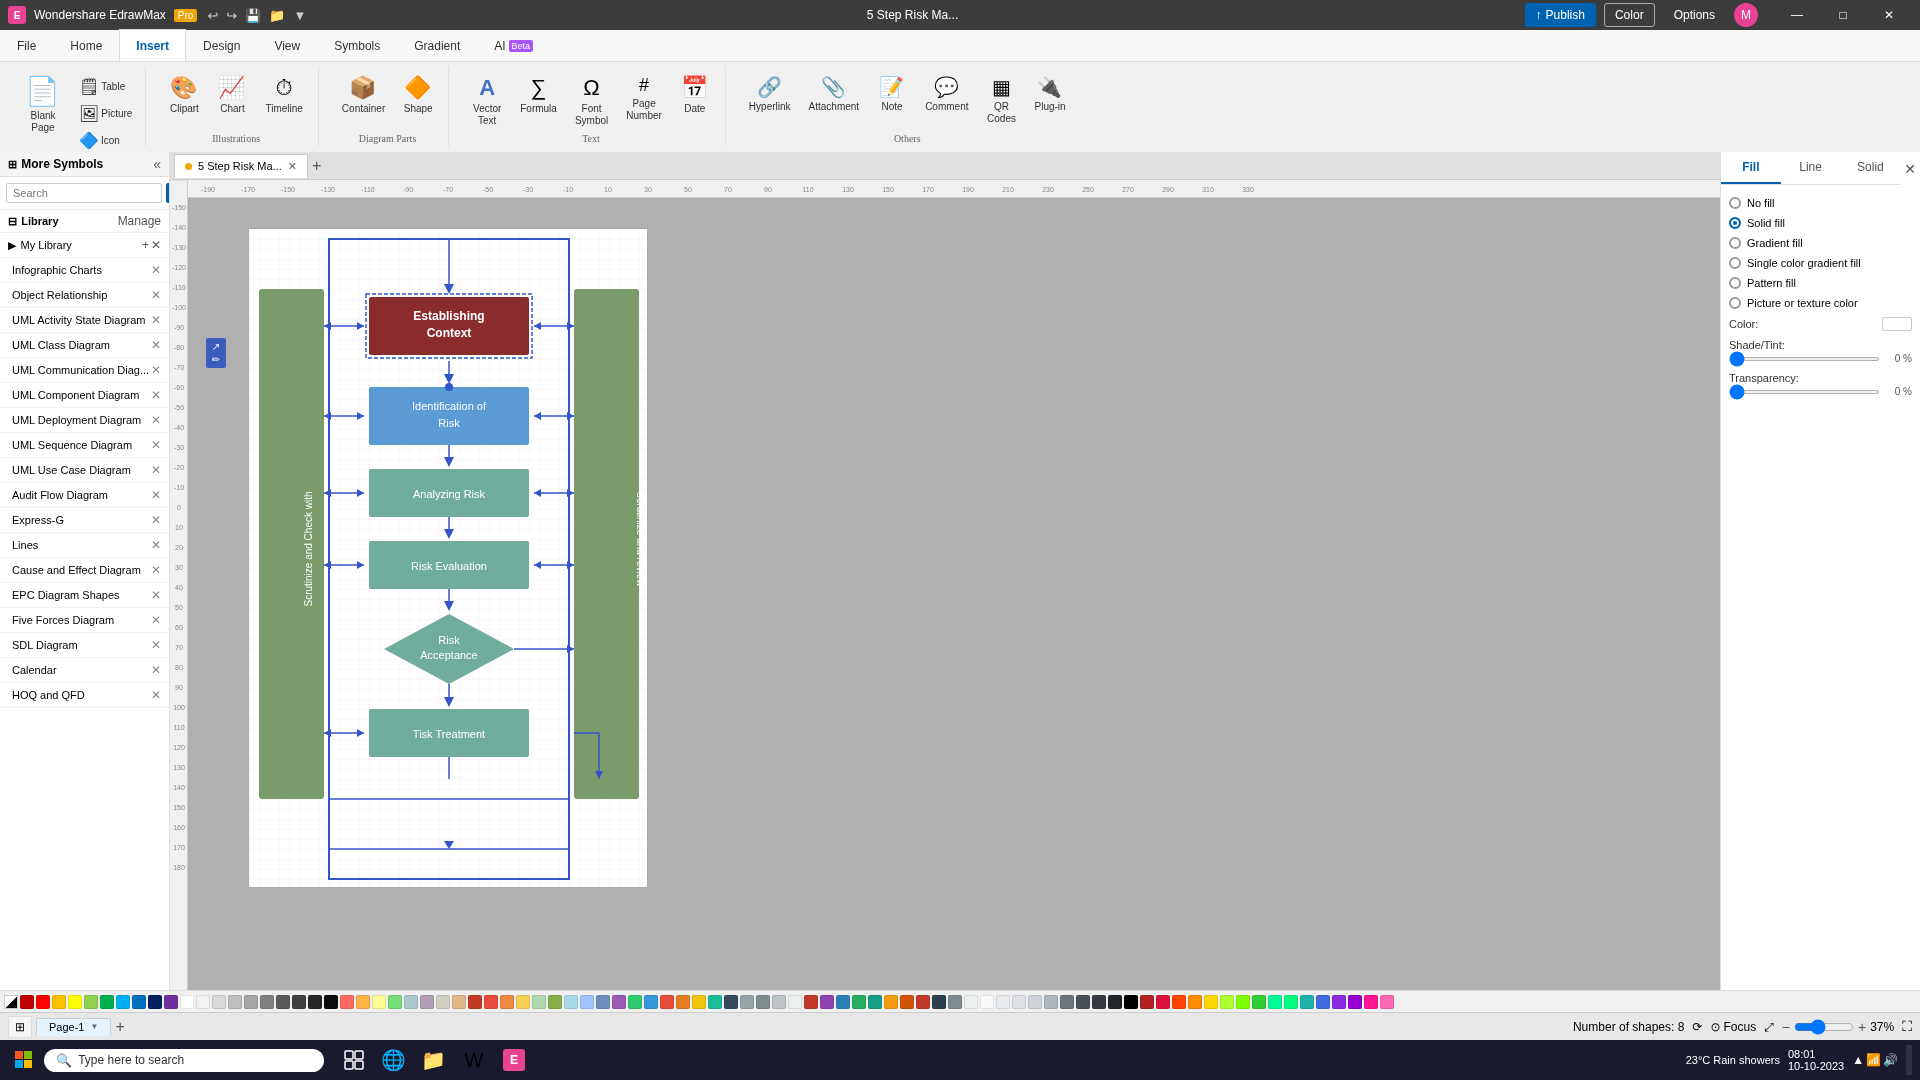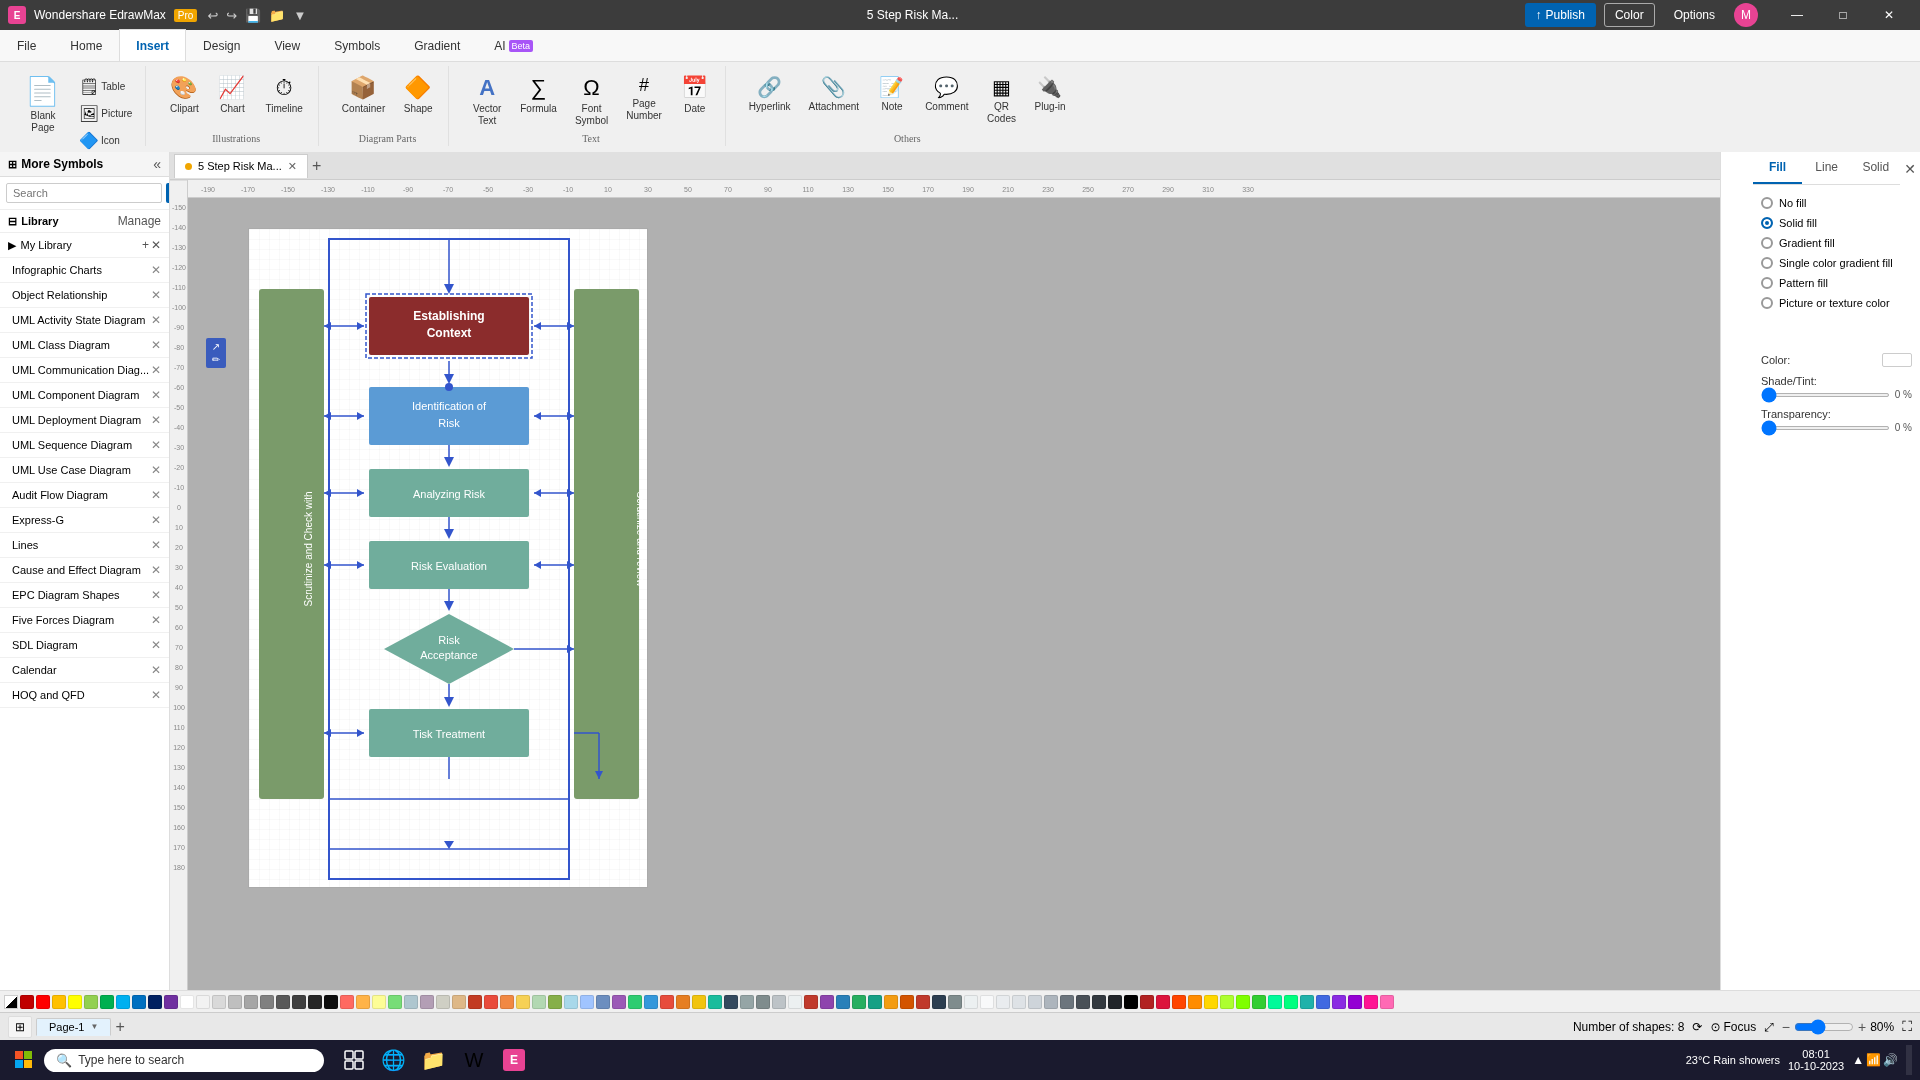--- a/index.html
+++ b/index.html
@@ -198,21 +198,20 @@
     .canvas-tab .tab-dot { width: 7px; height: 7px; border-radius: 50%; background: #f0a500; }
     .tab-plus { background: none; border: none; cursor: pointer; font-size: 16px; color: #555; padding: 0 4px; }
 
     
     #right-panel {
       width: 200px;
       background: #fff;
       border-left: 1px solid #ddd;
       display: flex;
       flex-direction: column;
-      padding-left: 32px;
     }
     .right-panel-tabs {
       display: flex;
       border-bottom: 1px solid #ddd;
     }
     .right-tab {
       flex: 1;
       padding: 8px 4px;
       font-size: 12px;
       text-align: center;
@@ -237,21 +236,20 @@
       flex-shrink: 0;
     }
     .radio-circle.checked { border-color: #0063b1; background: #0063b1; box-shadow: inset 0 0 0 2px #fff; }
     .fill-label-row {
       display: flex;
       align-items: center;
       justify-content: space-between;
       padding: 4px 0 2px 0;
       font-size: 11px;
       color: #333;
-      margin-top: 36px;
     }
     .fill-color-swatch { width: 30px; height: 14px; background: #fff; border: 1px solid #ccc; border-radius: 2px; }
     .slider-row {
       display: flex;
       align-items: center;
       gap: 4px;
       padding: 2px 0;
     }
     .slider-row input[type=range] { flex: 1; height: 4px; }
     .slider-val { font-size: 10px; color: #555; width: 28px; text-align: right; }
@@ -998,21 +996,21 @@
       <span>Focus</span>
     </div>
     <div style="display:flex;align-items:center;gap:2px;">
       <span>⤢</span>
     </div>
     <div class="zoom-controls">
       <button class="zoom-btn">−</button>
       <input type="range" min="10" max="200" value="80" style="width: 60px;">
       <button class="zoom-btn">+</button>
       <div style="display:flex;align-items:center;gap:2px;cursor:pointer;">
-        <span>80%</span>
+        <span>37%</span>
       </div>
     </div>
     <button style="background:none;border:none;cursor:pointer;font-size:14px;">⛶</button>
   </div>
 </div>
 
 <div id="taskbar">
   <div class="taskbar-start">
     <svg width="18" height="18" viewBox="0 0 18 18">
       <rect x="0" y="0" width="8" height="8" fill="#f35325"></rect>
@@ -1045,21 +1043,21 @@
     <div class="taskbar-app">
       <span style="font-size:20px;">W</span>
     </div>
     <div class="taskbar-app">
       <div style="width:22px;height:22px;background:#e84393;border-radius:3px;display:flex;align-items:center;justify-content:center;color:#fff;font-size:12px;font-weight:bold;">E</div>
     </div>
   </div>
 
   <div class="taskbar-right">
     <span>23°C Rain showers</span>
-    <div style="display:flex;flex-direction:column;align-items:center;font-size:11px;color:#fff;cursor:pointer;">
+    <div style="display:flex;flex-direction:column;align-items:flex-start;font-size:11px;color:#fff;cursor:pointer;">
       <span>08:01</span>
       <span>10-10-2023</span>
     </div>
     <div style="display:flex;align-items:center;gap:2px;">
       <span style="color:#fff;font-size:12px;cursor:pointer;">▲</span>
       <span style="color:#fff;font-size:12px;">📶</span>
       <span style="color:#fff;font-size:12px;">🔊</span>
     </div>
     <div style="width:6px;height:30px;background:rgba(255,255,255,0.1);cursor:pointer;"></div>
   </div>

